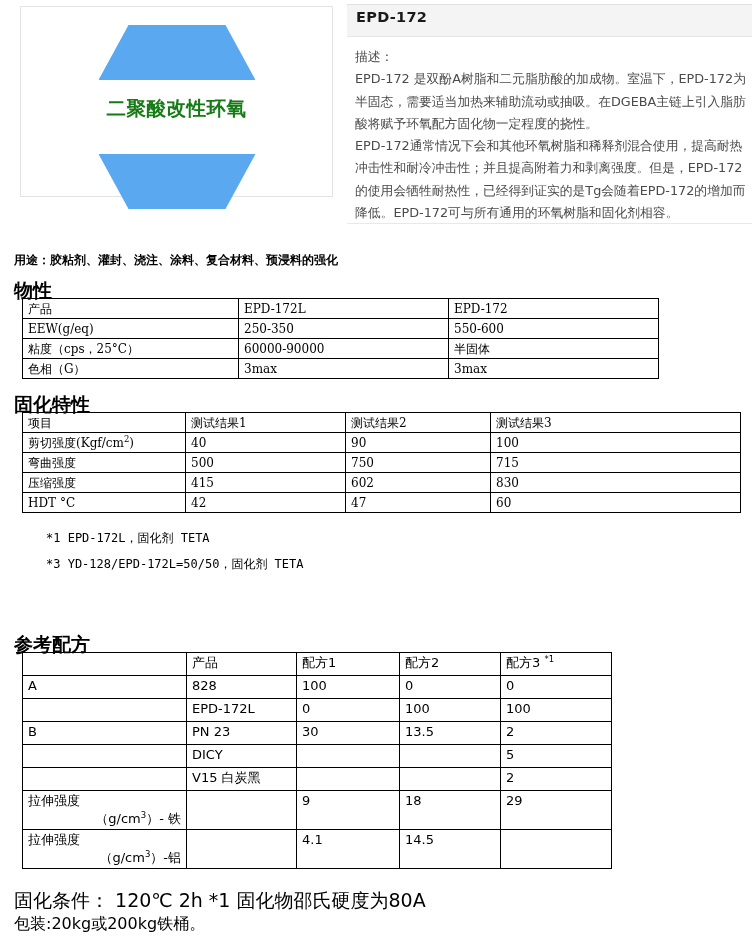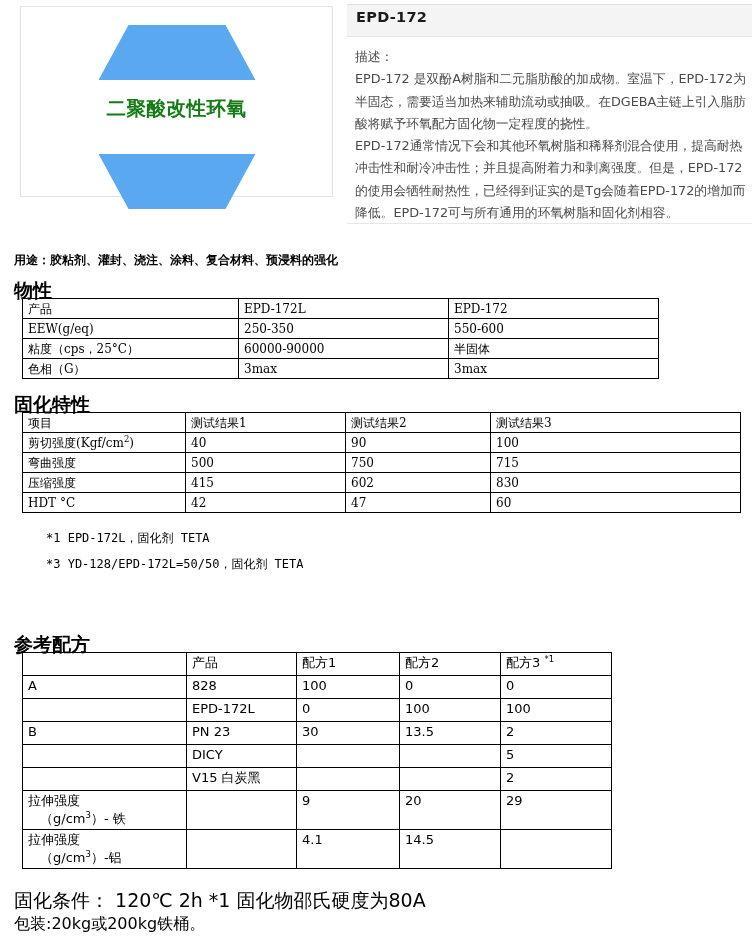--- a/index.html
+++ b/index.html
@@ -170,21 +170,21 @@
   }
   table.formula-table td {
     border: 1px solid #000;
     padding: 1px 5px;
     height: 20px;
     line-height: 18px;
     vertical-align: top;
     overflow: hidden;
   }
   td.two-line { height: 38px; }
-  .sub-line { padding-left: 12px; }
+  .sub-line { padding-left: 12px; text-align: right; }
 
   
   .bottom-line {
     position: absolute;
     font-family: "DejaVu Sans", "Liberation Sans", sans-serif;
     color: #000;
     white-space: nowrap;
   }
   #cure-cond {
     left: 14px; top: 888px;
@@ -360,21 +360,21 @@
       <td></td>
       <td>2</td>
     </tr>
     <tr>
       <td class="two-line">
         <div>拉伸强度</div>
         <div class="sub-line"><span>（g/cm</span><sup>3</sup><span>）- 铁</span></div>
       </td>
       <td class="two-line"></td>
       <td class="two-line">9</td>
-      <td class="two-line">20</td>
+      <td class="two-line">18</td>
       <td class="two-line">29</td>
     </tr>
     <tr>
       <td class="two-line">
         <div>拉伸强度</div>
         <div class="sub-line"><span>（g/cm</span><sup>3</sup><span>）-铝</span></div>
       </td>
       <td class="two-line"></td>
       <td class="two-line">4.1</td>
       <td class="two-line">14.5</td>

